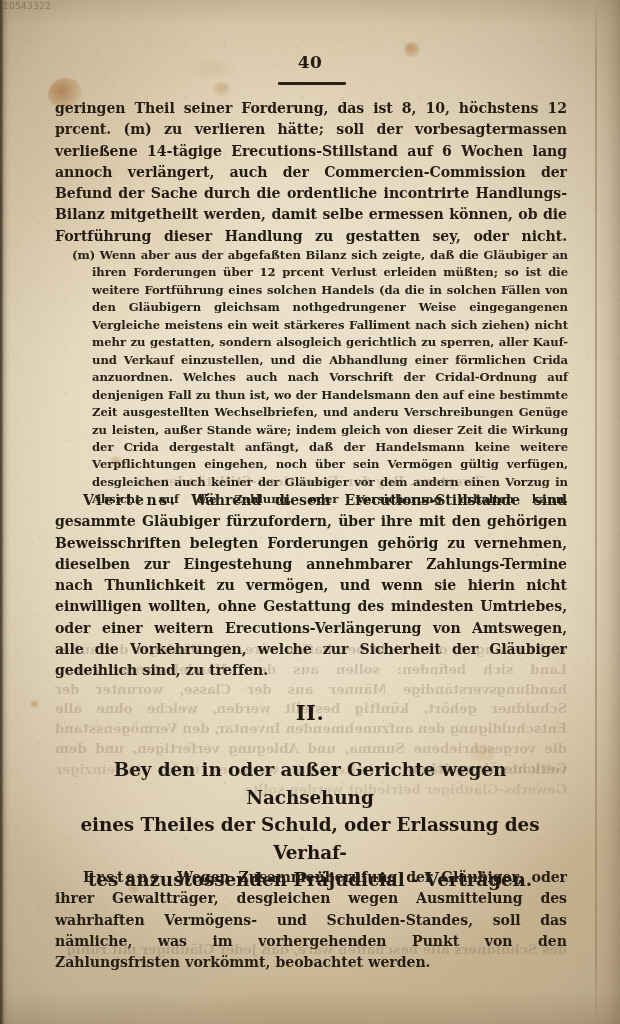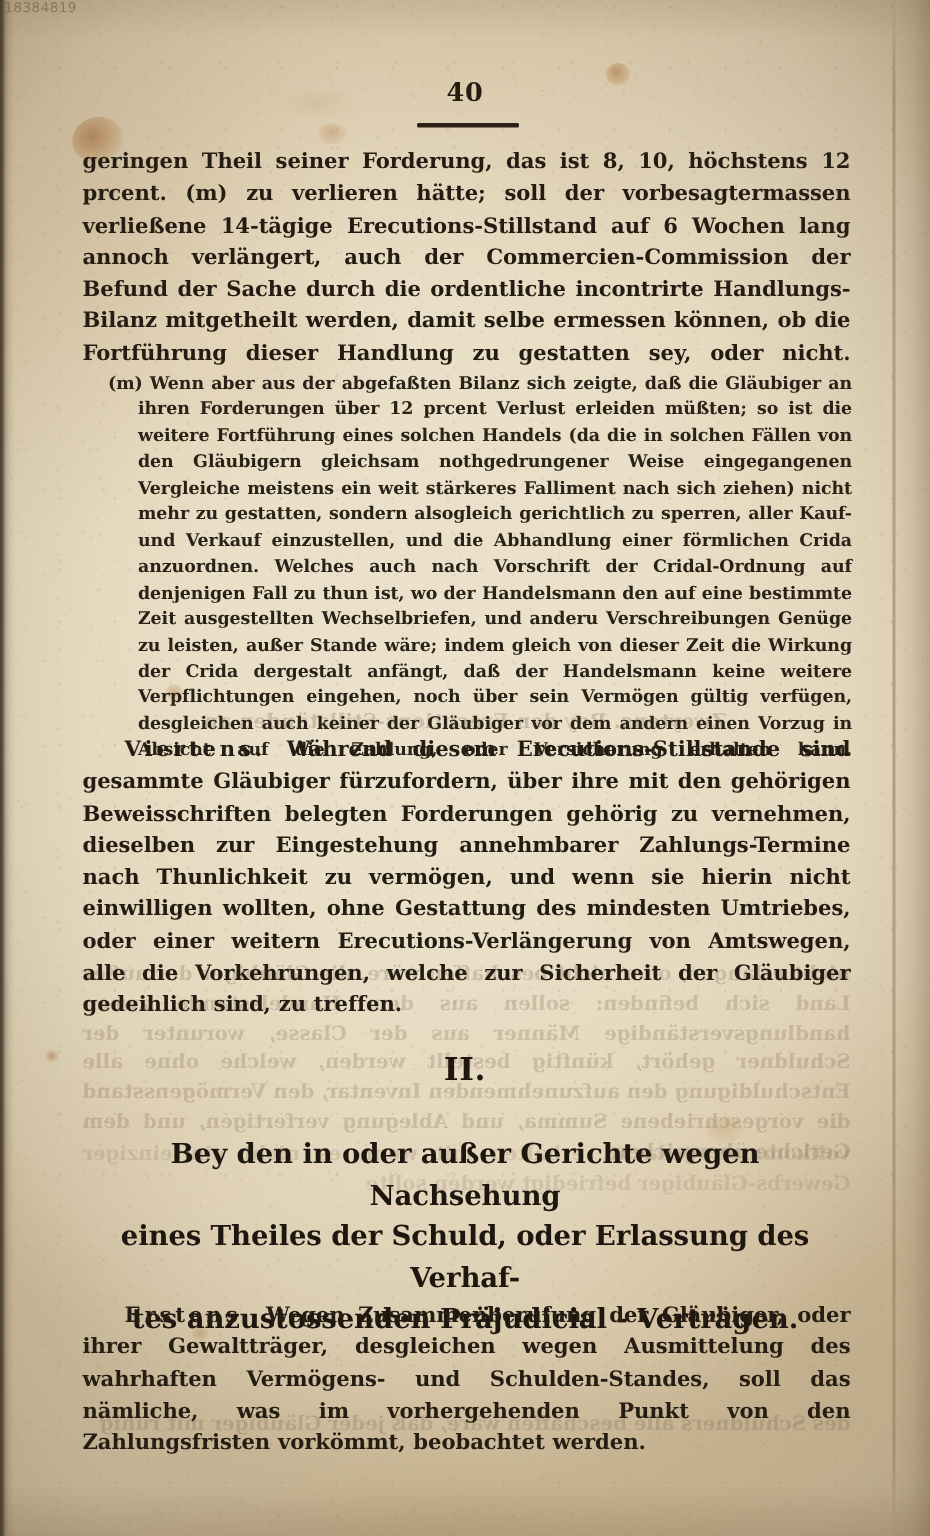--- a/index.html
+++ b/index.html
@@ -347,15 +347,15 @@
   </div>
 
   <div class="edge-top"></div>
   <div class="edge-bottom"></div>
   <div class="edge-right"></div>
   <div class="fold-line"></div>
   <div class="edge-left"></div>
   <div class="edge-left-dark"></div>
   <div class="vignette"></div>
 
-  <div class="stamp">18384819</div>
+  <div class="stamp">10543322</div>
 
 </div>
 
 </body></html>

